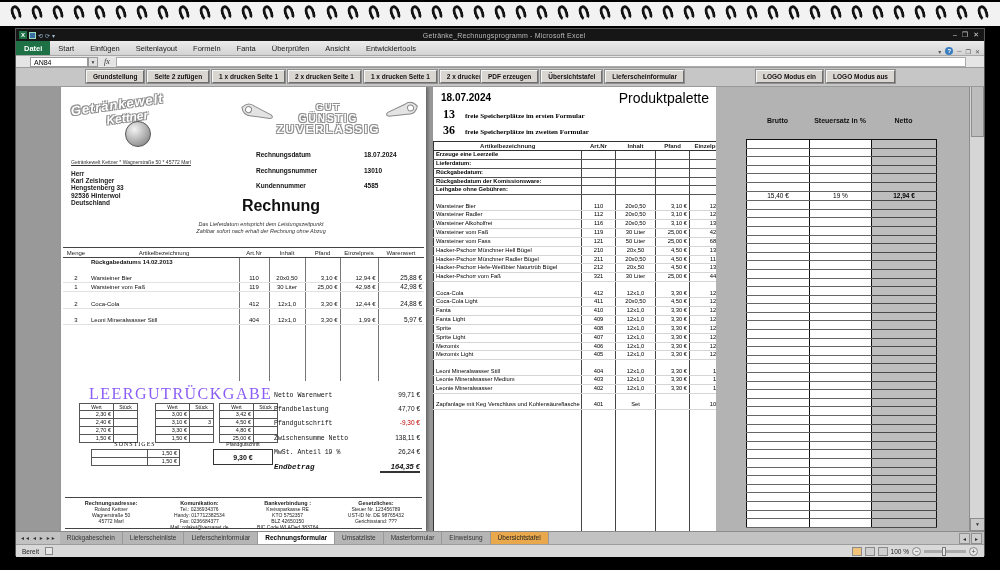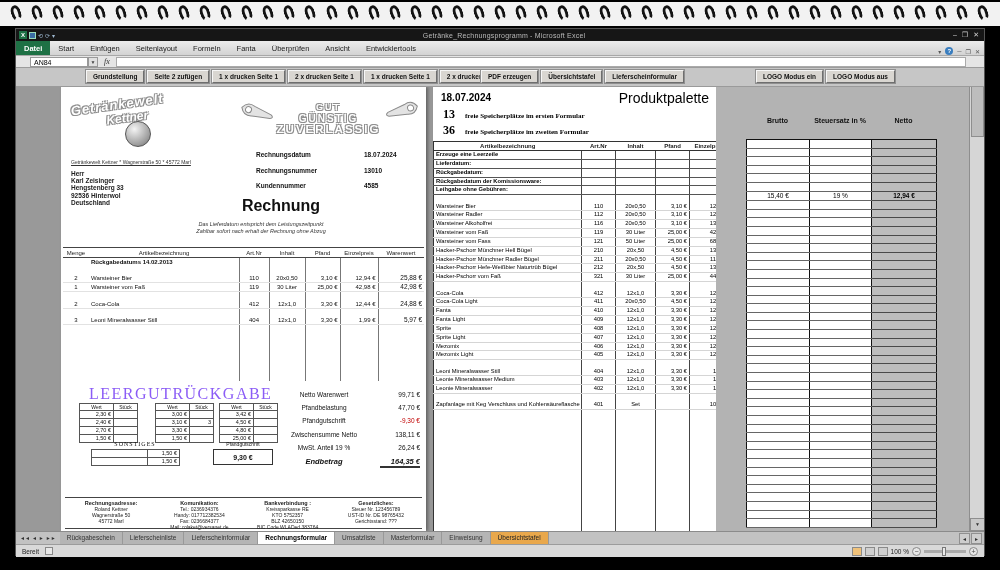--- a/index.html
+++ b/index.html
@@ -84,21 +84,21 @@
   .lgt col.w{width:34px}.lgt col.s{width:24px}
   #sonst-label{position:absolute;left:30px;top:354px;width:88px;text-align:center;font-family:"Liberation Serif",serif;font-size:6px;letter-spacing:1px;}
   #sonst{position:absolute;left:30px;top:362px;width:88px;}
   #sonst td{border:1px solid #555;font-size:5.5px;height:7px;line-height:7px;text-align:right;padding-right:2px;}
   #sonst col.a{width:56px}#sonst col.b{width:32px}
   #pg-label{position:absolute;left:152px;top:354px;width:60px;text-align:center;font-size:5px;}
   #pg-box{position:absolute;left:152px;top:362px;width:60px;height:16px;border:1px solid #333;font-size:7px;font-weight:700;text-align:center;line-height:15px;}
 
   #totals{position:absolute;left:213px;top:304px;width:146px;}
   .tot-row{display:flex;align-items:baseline;margin-bottom:6.2px;}
-  .tot-l{flex:1;text-align:center;font-size:6.5px;padding-right:6px;}
+  .tot-l{flex:1;text-align:left;font-size:6.5px;padding-right:6px;font-family:Liberation Mono, monospace;}
   .tot-v{width:40px;text-align:right;font-size:6.5px;}
   .tot-row.neg .tot-v{color:#c00000;}
   .tot-row.final .tot-l{font-size:7.5px;font-weight:700;font-style:italic;}
   .tot-row.final .tot-v{font-size:7.5px;font-weight:700;font-style:italic;border-bottom:2px double #333;}
 
   #ifooter{position:absolute;left:4px;top:410px;width:357px;border-top:1px solid #444;border-bottom:1px solid #444;display:flex;padding:2px 2px;height:32px;}
   .fcol{flex:1;text-align:center;line-height:6px;}
   .fcol .ft{font-size:5.5px;font-weight:700;}
   .fcol div{font-size:5px;color:#222;white-space:nowrap;overflow:hidden;}
 

